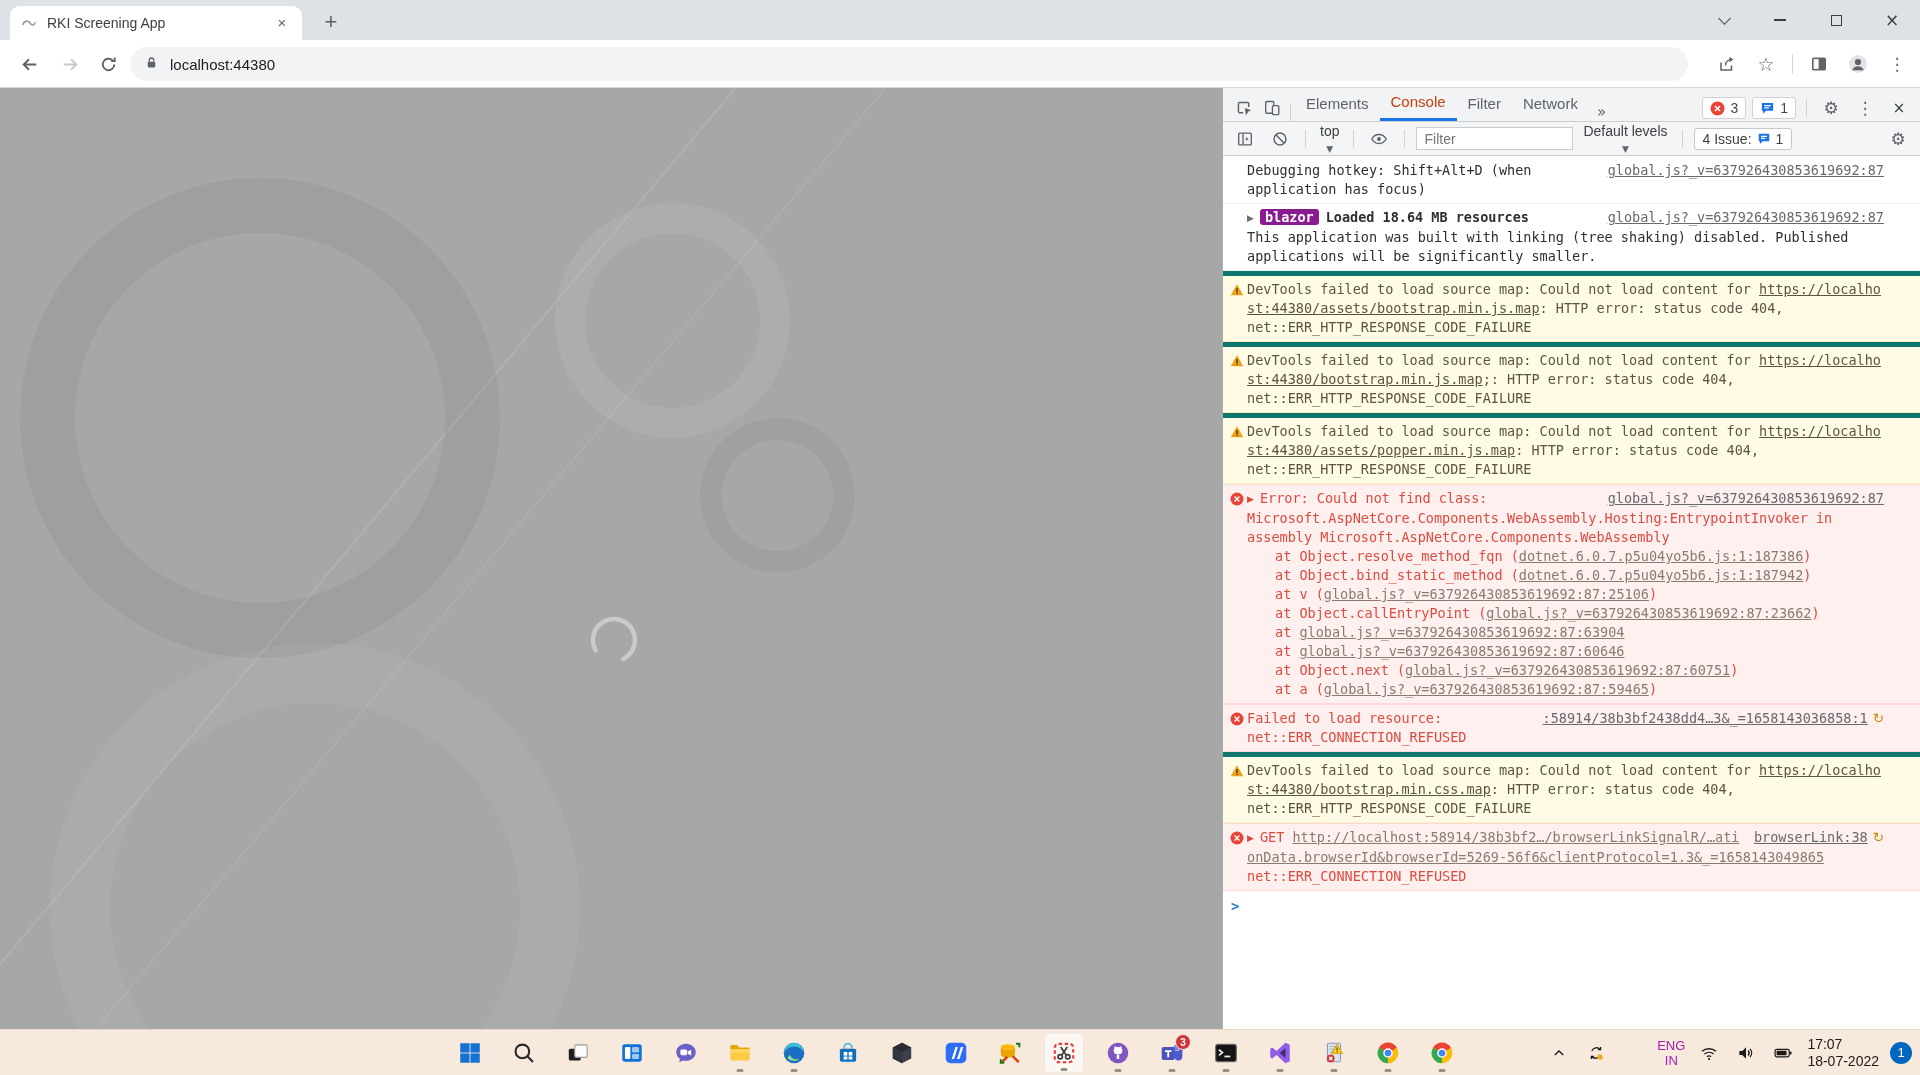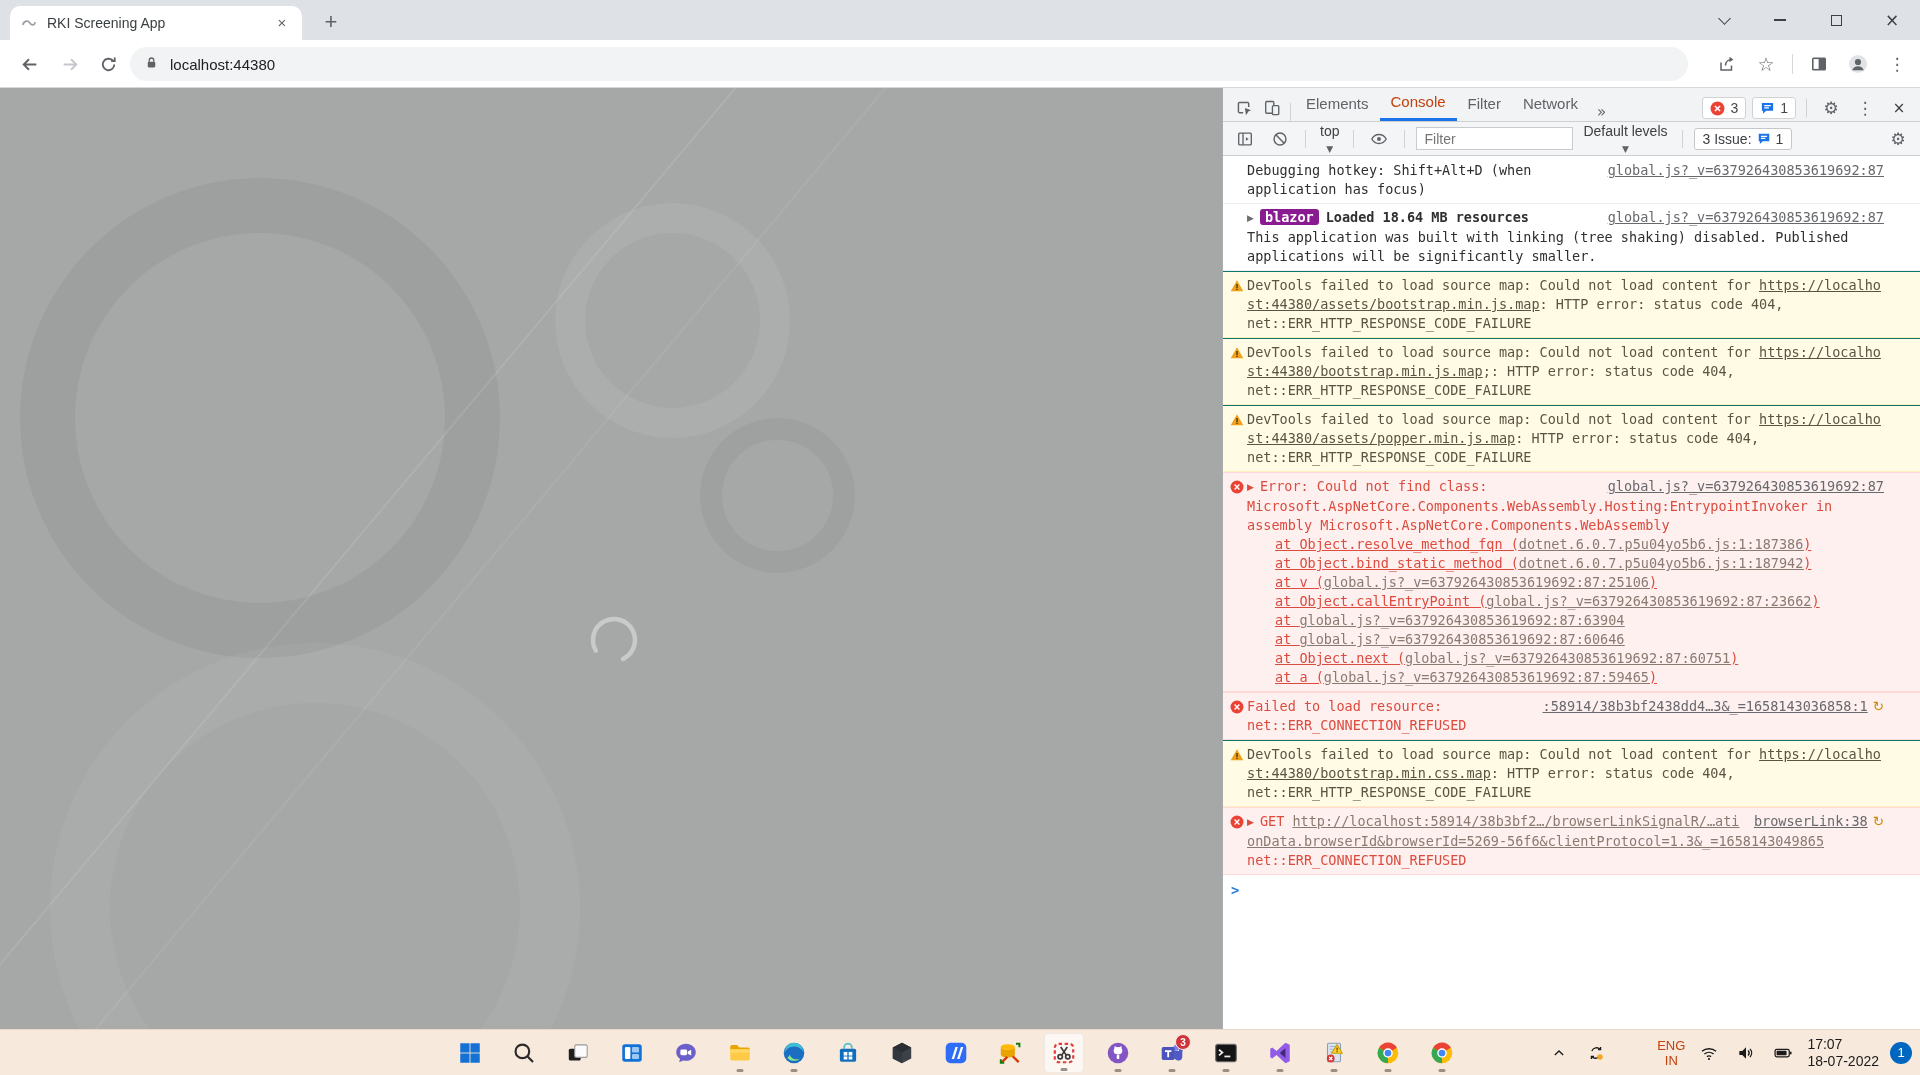--- a/index.html
+++ b/index.html
@@ -79,36 +79,36 @@
   .filter-input::placeholder { color:#757575; }
   .issue-pill { display:flex; align-items:center; gap:5px; border:1px solid #c5c7ca; border-radius:3px;
                 background:#fff; padding:2px 8px; font-size:14px; color:#3c4043; }
   .issue-pill svg { width:14px; height:14px; }
   .dt-toolbar .spacer { flex:1; }
 
   
   .dt-console { position:absolute; top:69px; left:0; right:0; bottom:0; overflow:hidden;
                 font-family:"DejaVu Sans Mono", monospace; font-size:13.5px; line-height:19px; }
   .crow { position:relative; padding:4px 36px 4px 24px; border-bottom:1px solid #efefef; color:#2f2f2f; }
-  .crow.warn { background:#fffbe5; border-top:1px solid #0f766e; border-bottom:1px solid #fbf0c0; color:#5c5442; }
+  .crow.warn { background:#fffbe5; border-top:5px solid #0f766e; border-bottom:1px solid #fbf0c0; color:#5c5442; }
   .crow.error { background:#fff0f0; border-top:1px solid #ffd9d9; border-bottom:1px solid #ffd9d9; color:#dc4b3e; }
   .gicon { position:absolute; left:7px; top:7px; width:14px; height:14px; }
   .gicon svg { width:14px; height:14px; display:block; }
   .srcwrap { float:right; margin-left:10px; color:#67696d; }
   .srclink { text-decoration:underline; cursor:pointer; }
   .srcicon { color:#c98a00; margin-left:5px; font-family:"DejaVu Sans", sans-serif; text-decoration:none; display:inline-block; }
   .seg-lnk { text-decoration:underline; word-break:break-all; cursor:pointer; }
   .crow.warn .seg-lnk { color:inherit; }
   .crow.error .seg-lnk { color:#8a7a72; }
   .seg-b { font-weight:bold; }
   .seg-badge { background:#8a1a8f; color:#fff; font-weight:bold; padding:0 5px; border-radius:3px; margin-right:7px; }
   .expand { display:inline-block; margin-right:6px; font-size:9px; color:#6e6e6e;
             font-family:"DejaVu Sans", sans-serif; vertical-align:1px; cursor:pointer; }
   .crow.error .expand { color:#dc4b3e; }
-  .stack { padding-left:28px; overflow-wrap:break-word;text-decoration:underline; }
+  .stack { padding-left:28px; overflow-wrap:break-word; }
   .stack .seg-lnk { color:#8a7a72; }
   .msg { overflow-wrap:break-word; }
   .dt-promptrow { padding:6px 8px; }
   .prompt { color:#2c7ad6; font-weight:bold; font-family:"DejaVu Sans Mono", monospace; font-size:14px; }
 
   
   .taskbar { position:absolute; bottom:0; left:0; right:0; height:46px; background:#f8e9dd;
              border-top:1px solid #e8d6c9; }
   .tb-icons { position:absolute; left:450px; top:3px; display:flex; gap:14px; }
   .tbtn { position:relative; width:40px; height:40px; display:flex; align-items:center;
@@ -117,21 +117,21 @@
   .tbtn.active { background:rgba(255,255,255,.65); border:1px solid rgba(0,0,0,.06); }
   .rundot { position:absolute; bottom:1px; left:50%; transform:translateX(-50%);
             width:7px; height:3px; border-radius:2px; background:#9a8e85; }
   .tbadge { position:absolute; top:1px; right:1px; width:16px; height:16px; background:#d13438;
             color:#fff; border-radius:50%; font:bold 10px/16px "Liberation Sans", sans-serif;
             text-align:center; border:1px solid #f8e9dd; }
   .tray { position:absolute; right:8px; top:0; height:46px; display:flex; align-items:center; gap:11px; }
   .tray-btn { width:26px; height:26px; display:flex; align-items:center; justify-content:center; }
   .tray-btn svg { width:20px; height:20px; }
   .tray-gap { width:26px; }
-  .lang { text-align:center; font-size:13px; line-height:15px; color:#c2410c; }
+  .lang { text-align:center; font-size:13px; line-height:15px; color:#a21caf; }
   .clock { text-align:left; font-size:14px; line-height:17px; color:#1b1b1b; }
   .notif { width:22px; height:22px; border-radius:50%; background:#0067c0; color:#fff;
            font:13px/22px "Liberation Sans", sans-serif; text-align:center; }
 </style>
 </head>
 <body>
 
 <div class="titlebar">
   <div class="tab">
     <span class="tab-favicon">
@@ -303,21 +303,21 @@
         </svg>
     </div>
     <div class="dt-sep"></div>
     <input class="filter-input" placeholder="Filter" style="">
     <div class="dd">
       <span>Default levels</span>
         <span class="caret">▼</span>
     </div>
     <div class="dt-sep"></div>
     <div class="issue-pill">
-      <span>3 Issue:</span>
+      <span>4 Issue:</span>
       <svg viewBox="0 0 16 16">
           <path d="M2 2h12v8.5H6.5l-3.2 3.2v-3.2H2z" fill="#1a73e8"></path>
           <path d="M4.5 5h7M4.5 7.3h5" stroke="#fff" stroke-width="1.3"></path>
         </svg>
       <span>1</span>
     </div>
     <div class="spacer"></div>
     <div class="dt-iconbtn">
         <span class="gear-glyph">⚙</span>
       </div>

